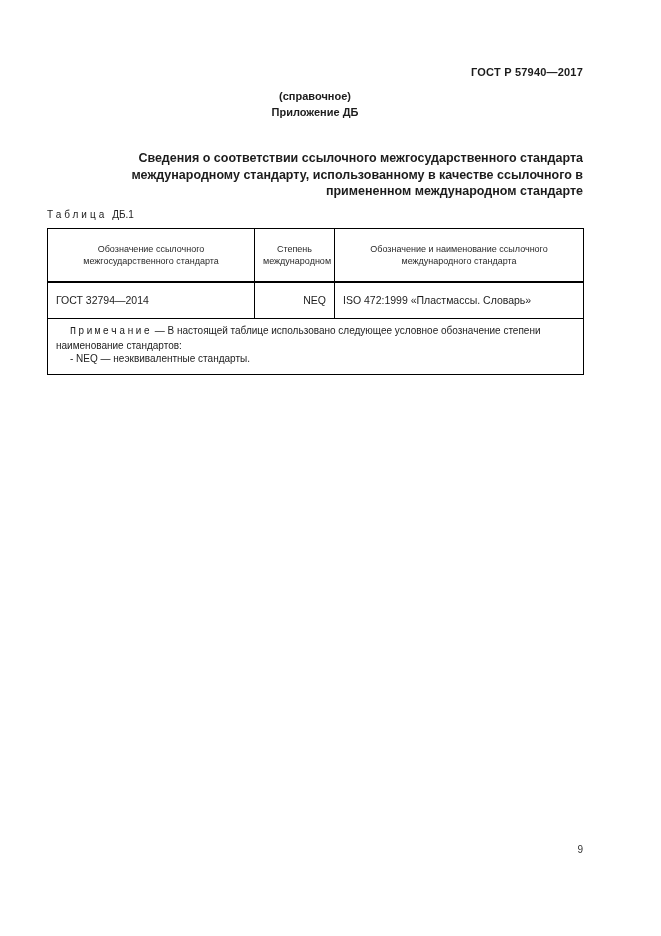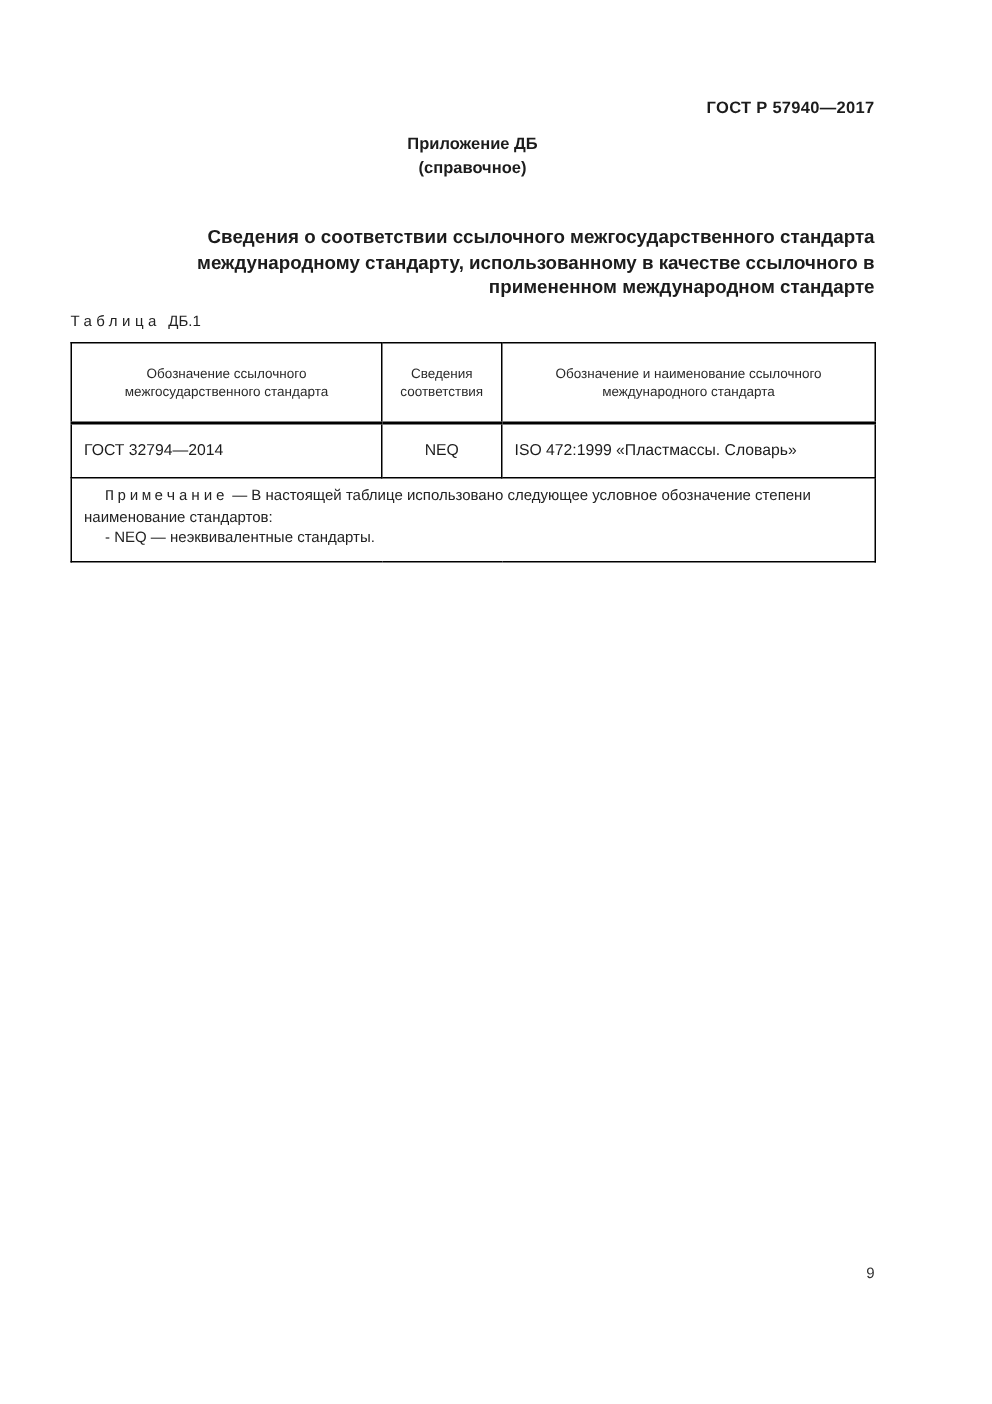--- a/index.html
+++ b/index.html
@@ -75,21 +75,21 @@
     height: 53px;
   }
   .ref-table tbody tr.data-row td {
     height: 37px;
     font-size: 10.5px;
     vertical-align: middle;
     padding: 2px 8px;
     margin-top: 31px;
   }
   .cell-left { text-align: left; }
-  .cell-center { text-align: center; }
+  .cell-center { text-align: right; }
   .note-row td { padding: 5px 8px 8px 8px; }
   .note-p {
     margin: 0;
     font-size: 10px;
     line-height: 13.5px;
     color: #222222;
     text-indent: 14px;
   }
   .note-label { letter-spacing: 2.2px; font-family: Liberation Mono, monospace; }
   .page-number {
@@ -101,40 +101,40 @@
   }
 </style>
 </head>
 <body>
 
 <div class="page">
 
   <div class="doc-number">ГОСТ Р 57940—2017</div>
 
   <div class="appendix-head">
+    <div>(справочное)</div>
     <div>Приложение ДБ</div>
-    <div>(справочное)</div>
   </div>
 
   <h1 class="title">Сведения о соответствии ссылочного межгосударственного стандарта международному стандарту, использованному в качестве ссылочного в примененном международном стандарте</h1>
 
   <div class="table-caption">
     <span class="cap-word">Таблица</span><span class="cap-id">ДБ.1</span>
   </div>
 
   <table class="ref-table">
     <colgroup>
       <col class="c1">
       <col class="c2">
       <col class="c3">
     </colgroup>
     <thead>
       <tr>
         <th>Обозначение ссылочного межгосударственного стандарта</th>
-        <th>Сведения соответствия</th>
+        <th>Степень международном</th>
         <th>Обозначение и наименование ссылочного международного стандарта</th>
       </tr>
     </thead>
     <tbody>
       <tr class="data-row">
         <td class="cell-left">ГОСТ 32794—2014</td>
         <td class="cell-center">NEQ</td>
         <td class="cell-left">ISO 472:1999  «Пластмассы. Словарь»</td>
       </tr>
       <tr class="note-row">

